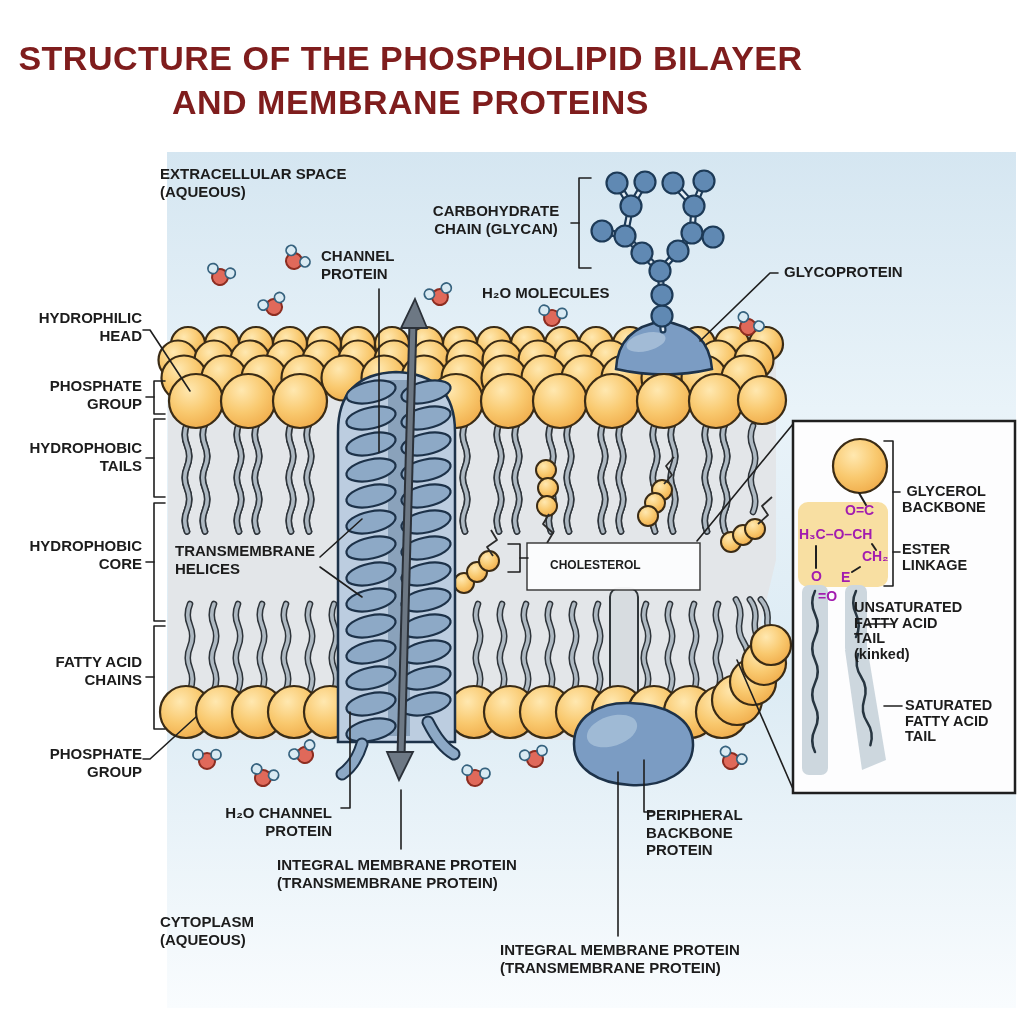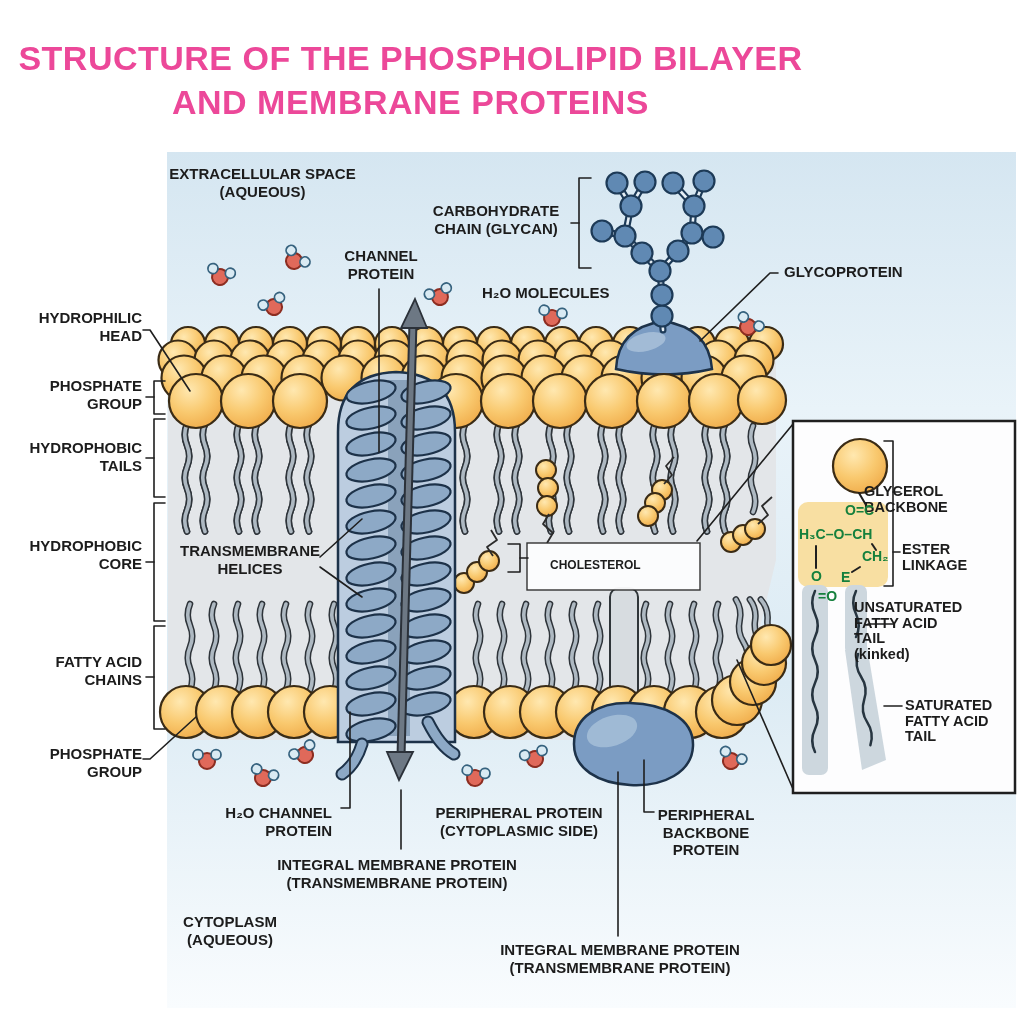--- a/index.html
+++ b/index.html
@@ -1,25 +1,25 @@
 <!DOCTYPE html>
 <html><head>
 <meta charset="utf-8">
 <style>
   html,body{margin:0;padding:0;background:#fff;}
   #stage{position:relative;width:1024px;height:1024px;background:#fff;overflow:hidden;
          font-family:"Liberation Sans",sans-serif;}
   #scene{position:absolute;left:0;top:0;}
   .title{position:absolute;left:0;top:36px;width:821px;text-align:center;
-         font:700 34px/44px "Liberation Sans",sans-serif;color:#ec4899;letter-spacing:.5px;}
+         font:700 34px/44px "Liberation Sans",sans-serif;color:#7f1d1d;letter-spacing:.5px;}
   .lbl{position:absolute;font:700 15px/17.5px "Liberation Sans",sans-serif;color:#1c1c1c;white-space:nowrap;}
   .lbl span{display:block;}
-  .ra{text-align:right;} .ctr{text-align:center;}
+  .ra{text-align:right;} .ctr{}
   .inset-lbl{font:700 14.5px/15.5px "Liberation Sans",sans-serif;}
-  .chem{position:absolute;font:700 14px/15px "Liberation Sans",sans-serif;color:#15803d;white-space:nowrap;}
+  .chem{position:absolute;font:700 14px/15px "Liberation Sans",sans-serif;color:#a21caf;white-space:nowrap;}
 </style>
 </head>
 <body>
 
 <div id="stage">
   <svg id="scene" width="1024" height="1024" viewBox="0 0 1024 1024">
       <defs>
         <linearGradient id="bg" x1="0" y1="0" x2="0" y2="1">
           <stop offset="0%" stop-color="#d5e6f1"></stop>
           <stop offset="30%" stop-color="#e9f3f9"></stop>
@@ -522,43 +522,39 @@
     <span>TRANSMEMBRANE</span>
       <span>HELICES</span>
   </div>
   <div class="lbl" style="left:550px;top:557px;font-size:12px;">
     <span>CHOLESTEROL</span>
   </div>
   <div class="lbl ra" style="left:200px;top:804px;width:132px;">
     <span>H₂O CHANNEL</span>
       <span>PROTEIN</span>
   </div>
-  <div class="lbl ctr" style="left:429px;top:804px;width:180px;">
-    <span>PERIPHERAL PROTEIN</span>
-      <span>(CYTOPLASMIC SIDE)</span>
-  </div>
   <div class="lbl ctr" style="left:277px;top:856px;width:240px;">
     <span>INTEGRAL MEMBRANE PROTEIN</span>
       <span>(TRANSMEMBRANE PROTEIN)</span>
   </div>
   <div class="lbl ctr" style="left:646px;top:806px;width:120px;">
     <span>PERIPHERAL</span>
       <span>BACKBONE</span>
       <span>PROTEIN</span>
   </div>
   <div class="lbl ctr" style="left:160px;top:913px;width:140px;">
     <span>CYTOPLASM</span>
       <span>(AQUEOUS)</span>
   </div>
   <div class="lbl ctr" style="left:500px;top:941px;width:240px;">
     <span>INTEGRAL MEMBRANE PROTEIN</span>
       <span>(TRANSMEMBRANE PROTEIN)</span>
   </div>
 
-  <div class="lbl inset-lbl" style="left:864px;top:484px;">
+  <div class="lbl inset-lbl" style="left:902px;top:484px;text-align:right;">
     <span>GLYCEROL</span>
       <span>BACKBONE</span>
   </div>
   <div class="lbl inset-lbl" style="left:902px;top:542px;">
     <span>ESTER</span>
       <span>LINKAGE</span>
   </div>
   <div class="lbl inset-lbl" style="left:854px;top:600px;">
     <span>UNSATURATED</span>
       <span>FATTY ACID</span>

